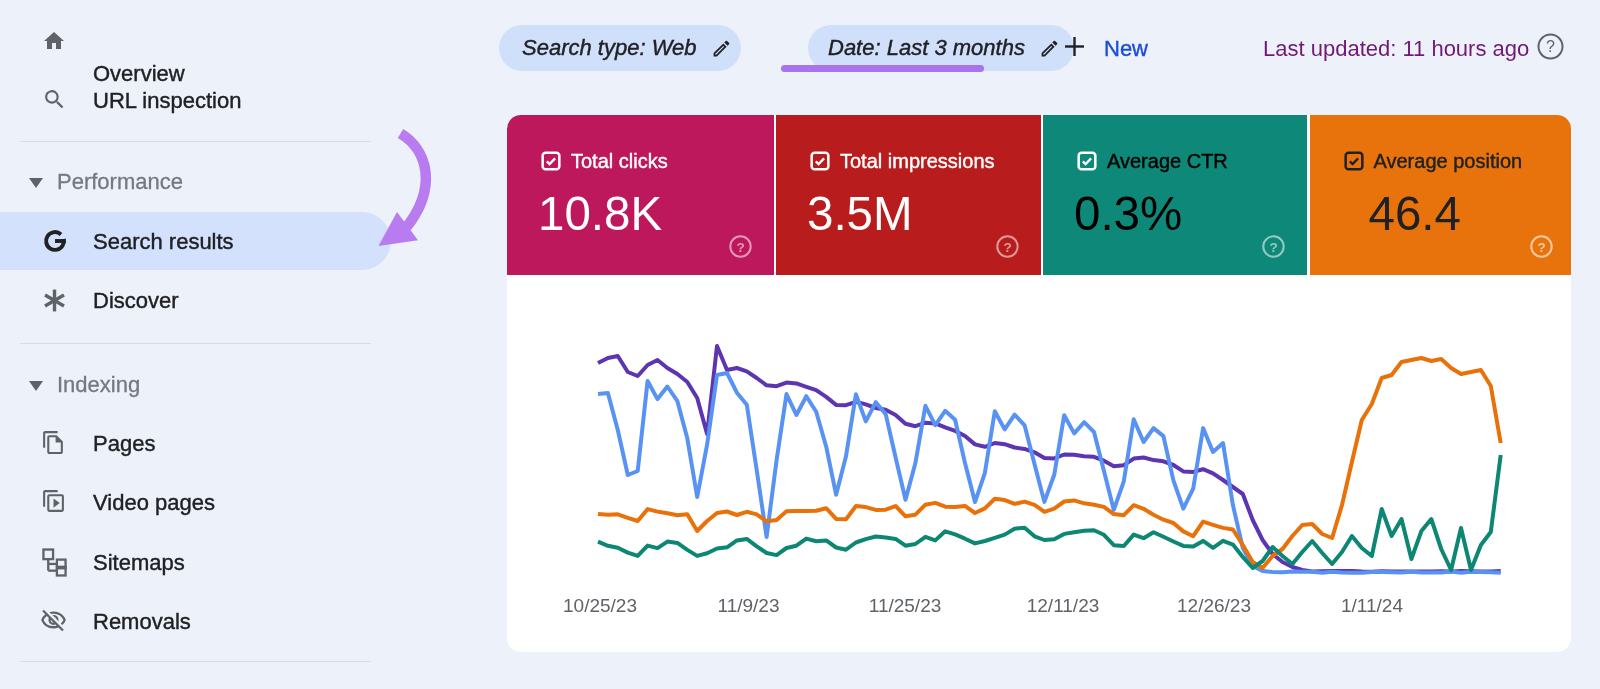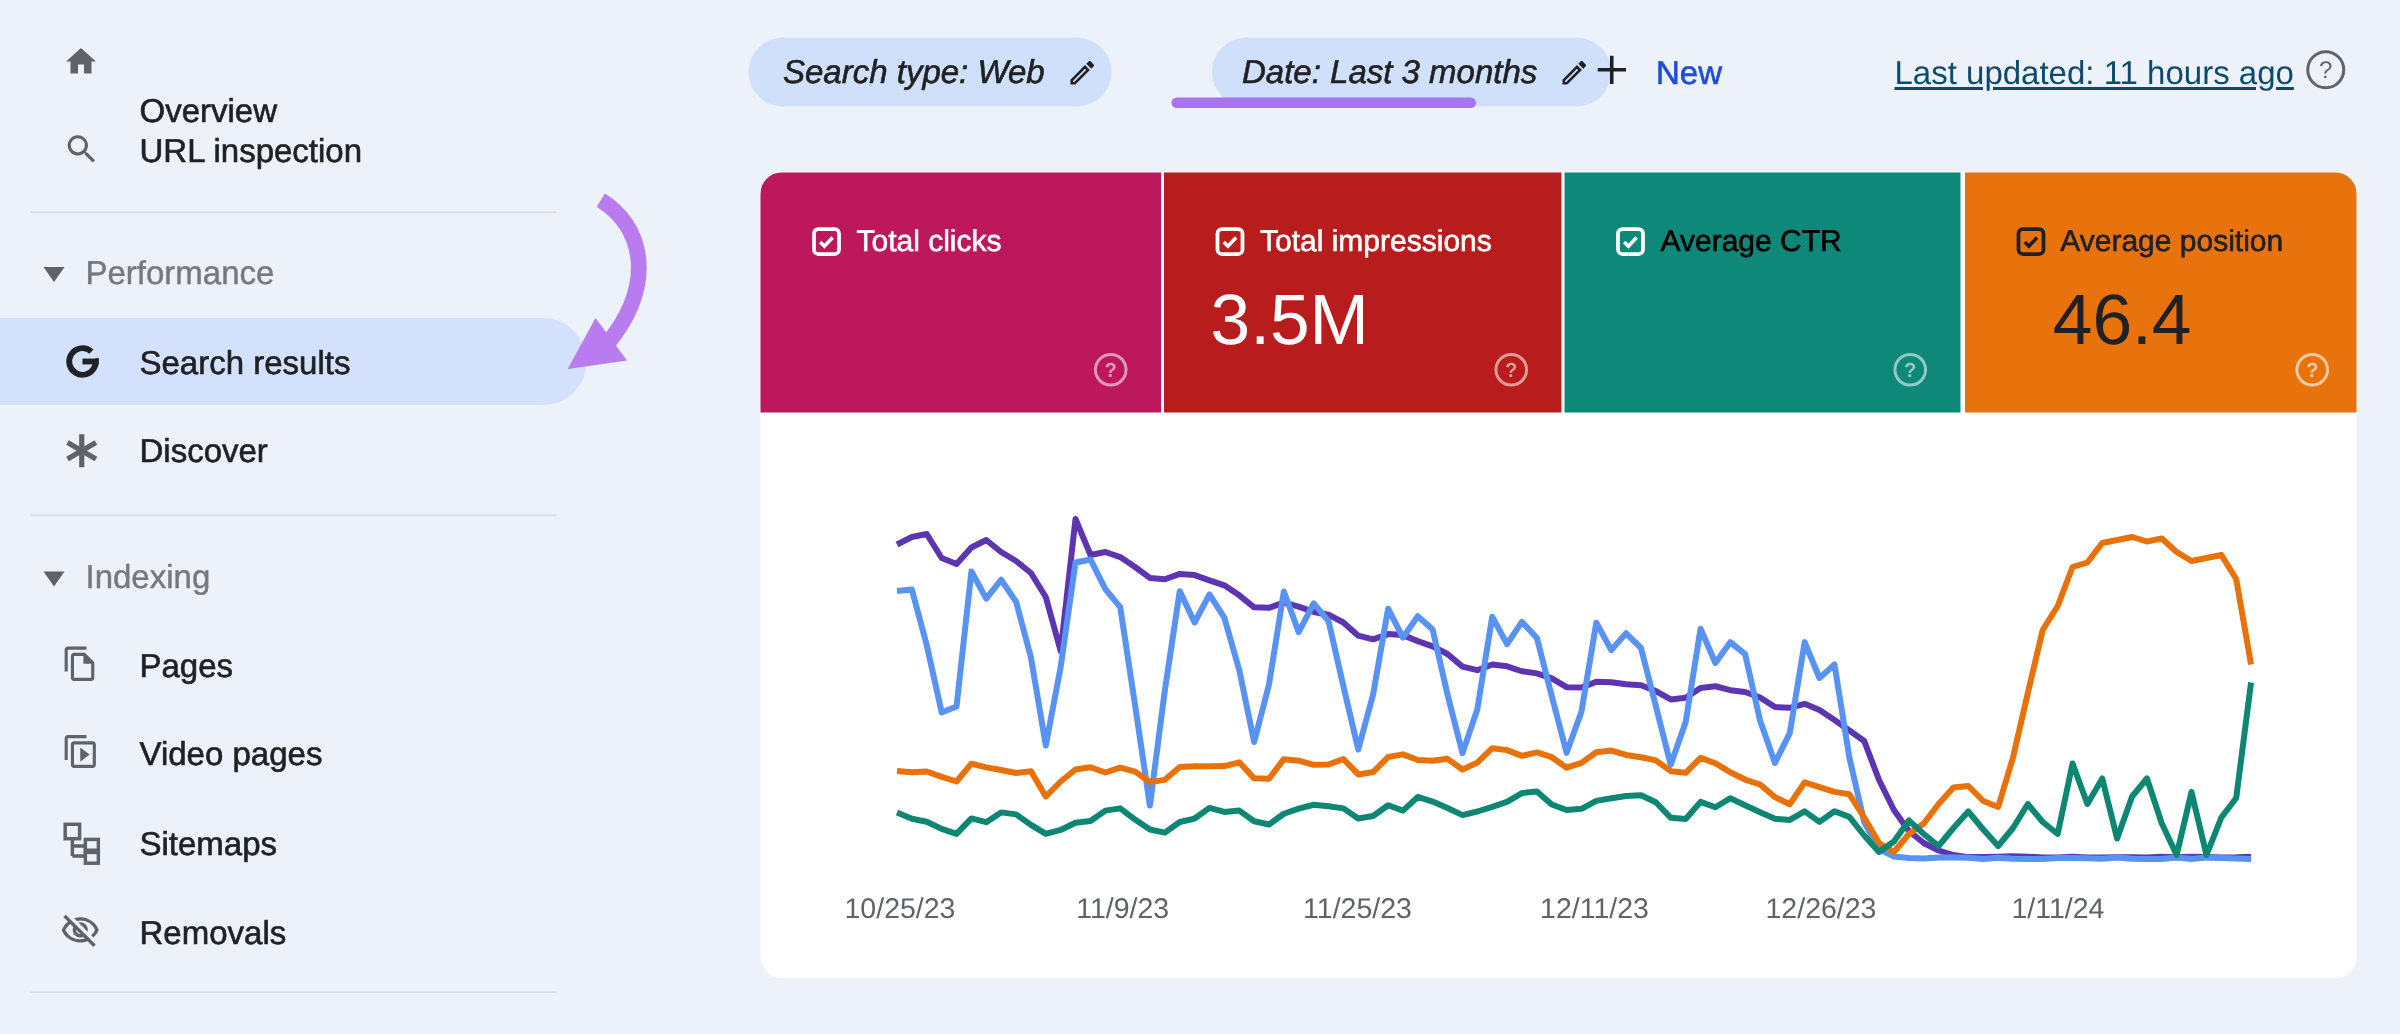--- a/index.html
+++ b/index.html
@@ -91,34 +91,35 @@
     </svg>
 </div>
 <div class="abs" style="left:781px; top:65px; width:203px; height:7px; border-radius:3.5px; background:#a873ee;"></div>
 
 <svg class="abs" style="left:1065px; top:37px;" width="19" height="19" viewBox="0 0 19 19" stroke="#202124" stroke-width="2.4">
     <line x1="9.5" y1="0" x2="9.5" y2="19"></line>
     <line x1="0" y1="9.5" x2="19" y2="9.5"></line>
   </svg>
 <div class="abs med" style="left:1104px; top:36px; font-size:22px; color:#1d4ed8;">New</div>
 
-<div class="abs" style="left:1263px; top:36px; font-size:22px; color:#0c4a6e;text-decoration:underline;">Last updated: 11 hours ago</div>
+<div class="abs" style="left:1263px; top:36px; font-size:22px; color:#701a75;">Last updated: 11 hours ago</div>
 <svg class="abs" style="left:1537px; top:33px;" width="27" height="27" viewBox="0 0 27 27">
     <circle cx="13.5" cy="13.5" r="12" fill="none" stroke="#5f6368" stroke-width="2"></circle>
     <text x="13.5" y="19.3" font-size="16" fill="#5f6368" text-anchor="middle" font-family="Liberation Sans">?</text>
   </svg>
 
 <div class="abs" style="left:507px; top:115px; width:1064px; height:537px; background:#ffffff; border-radius:14px;">
   <div style="display:flex; height:160px; gap:2.5px;">
     <div style="flex:0 0 266.5px; background:#be185d; border-radius:14px 0 0 0; position:relative; color:#ffffff;">
       <svg style="position:absolute; left:34px; top:36px;" width="20" height="20" viewBox="0 0 24 24" fill="none" stroke="#ffffff">
           <rect x="2" y="2" width="20" height="20" rx="3.5" stroke-width="3"></rect>
           <path d="M7 12.4l3.3 3.3 6.6-6.9" stroke-width="2.8" fill="none"></path>
         </svg>
       <div class="med" style="position:absolute; left:64px; top:35px; font-size:20px; white-space:nowrap;">Total clicks</div>
+      <div style="position:absolute; left:31px; top:74.8px; font-size:47.5px; line-height:1; white-space:nowrap;">10.8K</div>
       <svg style="position:absolute; right:22px; bottom:17px; opacity:0.55;" width="23" height="23" viewBox="0 0 23 23">
           <circle cx="11.5" cy="11.5" r="10.2" fill="none" stroke="#ffffff" stroke-width="2"></circle>
           <text x="11.5" y="16.6" font-size="13.5" font-weight="bold" fill="#ffffff" text-anchor="middle" font-family="Liberation Sans">?</text>
         </svg>
     </div>
     <div style="flex:0 0 264.5px; background:#b91c1c; border-radius:0; position:relative; color:#ffffff;">
       <svg style="position:absolute; left:34px; top:36px;" width="20" height="20" viewBox="0 0 24 24" fill="none" stroke="#ffffff">
           <rect x="2" y="2" width="20" height="20" rx="3.5" stroke-width="3"></rect>
           <path d="M7 12.4l3.3 3.3 6.6-6.9" stroke-width="2.8" fill="none"></path>
         </svg>
@@ -128,20 +129,21 @@
           <circle cx="11.5" cy="11.5" r="10.2" fill="none" stroke="#ffffff" stroke-width="2"></circle>
           <text x="11.5" y="16.6" font-size="13.5" font-weight="bold" fill="#ffffff" text-anchor="middle" font-family="Liberation Sans">?</text>
         </svg>
     </div>
     <div style="flex:0 0 264px; background:#0e8878; border-radius:0; position:relative; color:#000000;">
       <svg style="position:absolute; left:34px; top:36px;" width="20" height="20" viewBox="0 0 24 24" fill="none" stroke="#ffffff">
           <rect x="2" y="2" width="20" height="20" rx="3.5" stroke-width="3"></rect>
           <path d="M7 12.4l3.3 3.3 6.6-6.9" stroke-width="2.8" fill="none"></path>
         </svg>
       <div class="med" style="position:absolute; left:64px; top:35px; font-size:20px; white-space:nowrap;">Average CTR</div>
+      <div style="position:absolute; left:31px; top:74.8px; font-size:47.5px; line-height:1; white-space:nowrap;">0.3%</div>
       <svg style="position:absolute; right:22px; bottom:17px; opacity:0.55;" width="23" height="23" viewBox="0 0 23 23">
           <circle cx="11.5" cy="11.5" r="10.2" fill="none" stroke="#ffffff" stroke-width="2"></circle>
           <text x="11.5" y="16.6" font-size="13.5" font-weight="bold" fill="#ffffff" text-anchor="middle" font-family="Liberation Sans">?</text>
         </svg>
     </div>
     <div style="flex:0 0 261.5px; background:#e8720b; border-radius:0 14px 0 0; position:relative; color:#202124;">
       <svg style="position:absolute; left:34px; top:36px;" width="20" height="20" viewBox="0 0 24 24" fill="none" stroke="#202124">
           <rect x="2" y="2" width="20" height="20" rx="3.5" stroke-width="3"></rect>
           <path d="M7 12.4l3.3 3.3 6.6-6.9" stroke-width="2.8" fill="none"></path>
         </svg>

